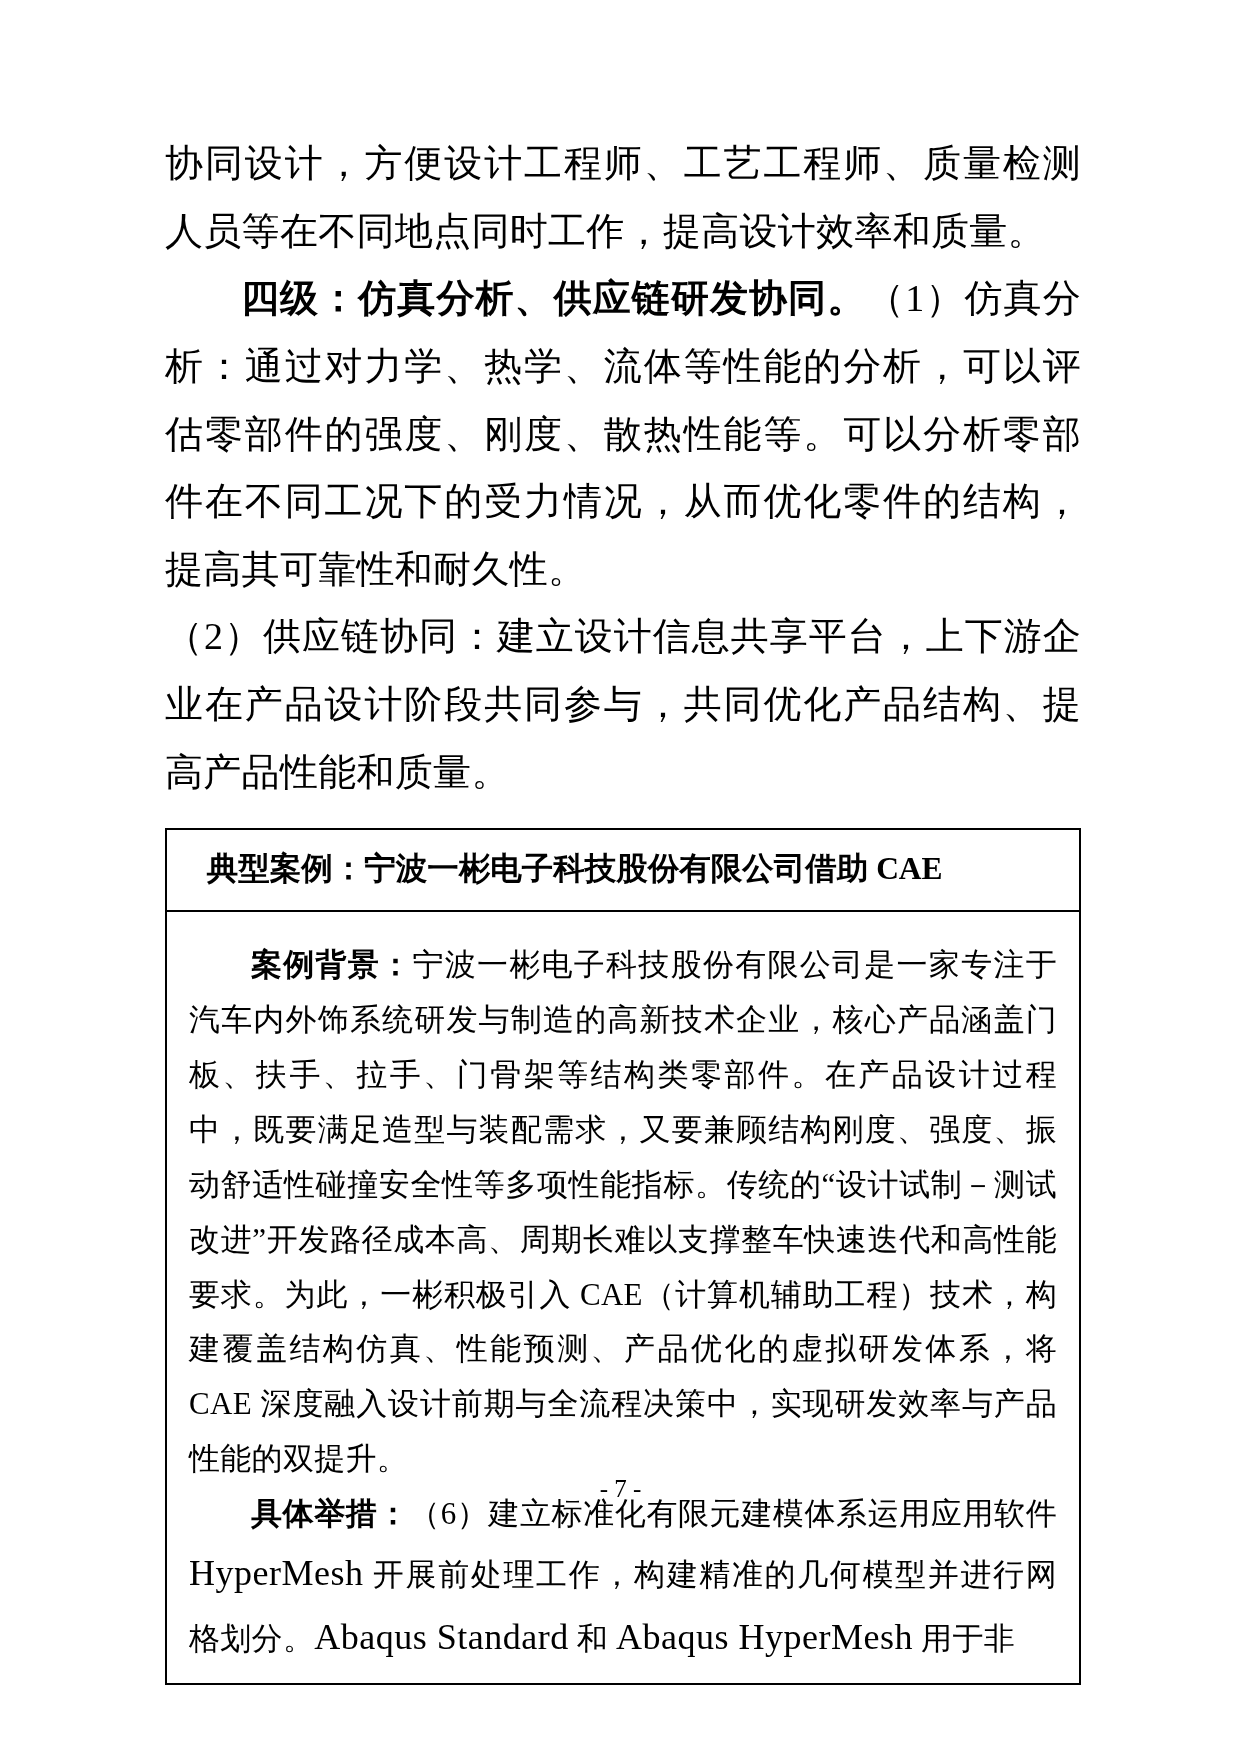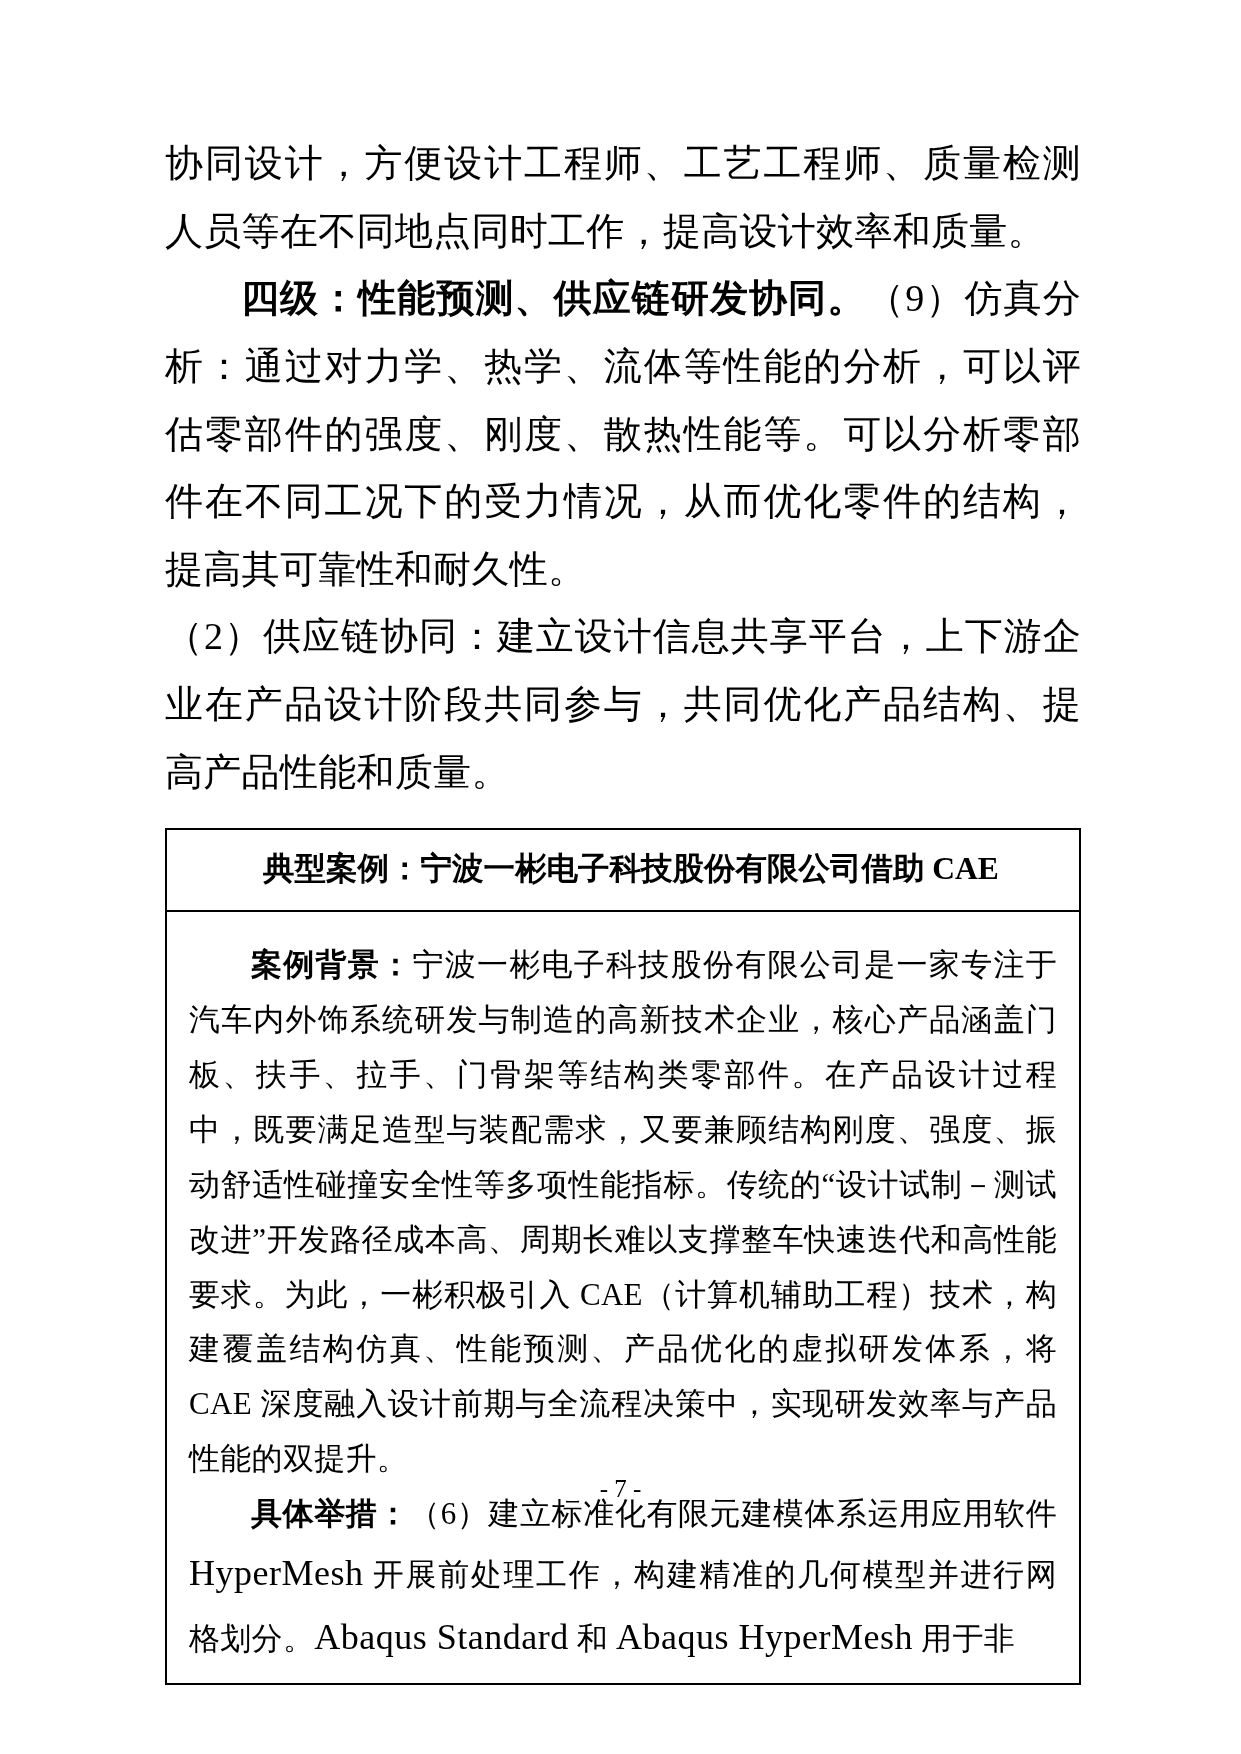--- a/index.html
+++ b/index.html
@@ -46,21 +46,21 @@
   .case-title {
     border-bottom: 2px solid #000000;
     padding: 12px 24px 14px 24px;
     text-align: center;
     font-weight: bold;
     font-size: 31.5px;
     line-height: 1.72;
   }
   .case-title .line1 {
     display: block;
-    text-align: center;
+    text-align: left;
     text-indent: 0.5em;
   }
   .case-title .line2 {
     display: block;
     text-align: center;
   }
   .case-body {
     padding: 10px 22px 14px 22px;
     margin-top: 16px;
   }
@@ -83,21 +83,21 @@
     font-family: "Liberation Serif", serif;
   }
 </style>
 </head>
 <body>
 
 <div class="page">
 
   <div class="body-text">
     <p class="para">协同设计，方便设计工程师、工艺工程师、质量检测人员等在不同地点同时工作，提高设计效率和质量。</p>
-    <p class="para indent2"><span class="bold">四级：性能预测、供应链研发协同。</span><span>（9）仿真分析：通过对力学、热学、流体等性能的分析，可以评估零部件的强度、刚度、散热性能等。可以分析零部件在不同工况下的受力情况，从而优化零件的结构，提高其可靠性和耐久性。</span></p>
+    <p class="para indent2"><span class="bold">四级：仿真分析、供应链研发协同。</span><span>（1）仿真分析：通过对力学、热学、流体等性能的分析，可以评估零部件的强度、刚度、散热性能等。可以分析零部件在不同工况下的受力情况，从而优化零件的结构，提高其可靠性和耐久性。</span></p>
     <p class="para">（2）供应链协同：建立设计信息共享平台，上下游企业在产品设计阶段共同参与，共同优化产品结构、提高产品性能和质量。</p>
   </div>
 
   <div class="case-box">
     <div class="case-title">
       <span class="line1">典型案例：宁波一彬电子科技股份有限公司借助 CAE</span>
     </div>
     <div class="case-body">
       <div class="body-text">
         <p class="para indent2"><span class="bold">案例背景：</span><span>宁波一彬电子科技股份有限公司是一家专注于汽车内外饰系统研发与制造的高新技术企业，核心产品涵盖门板、扶手、拉手、门骨架等结构类零部件。在产品设计过程中，既要满足造型与装配需求，又要兼顾结构刚度、强度、振动舒适性碰撞安全性等多项性能指标。传统的“设计试制－测试改进”开发路径成本高、周期长难以支撑整车快速迭代和高性能要求。为此，一彬积极引入 CAE（计算机辅助工程）技术，构建覆盖结构仿真、性能预测、产品优化的虚拟研发体系，将 CAE 深度融入设计前期与全流程决策中，实现研发效率与产品性能的双提升。</span></p>

